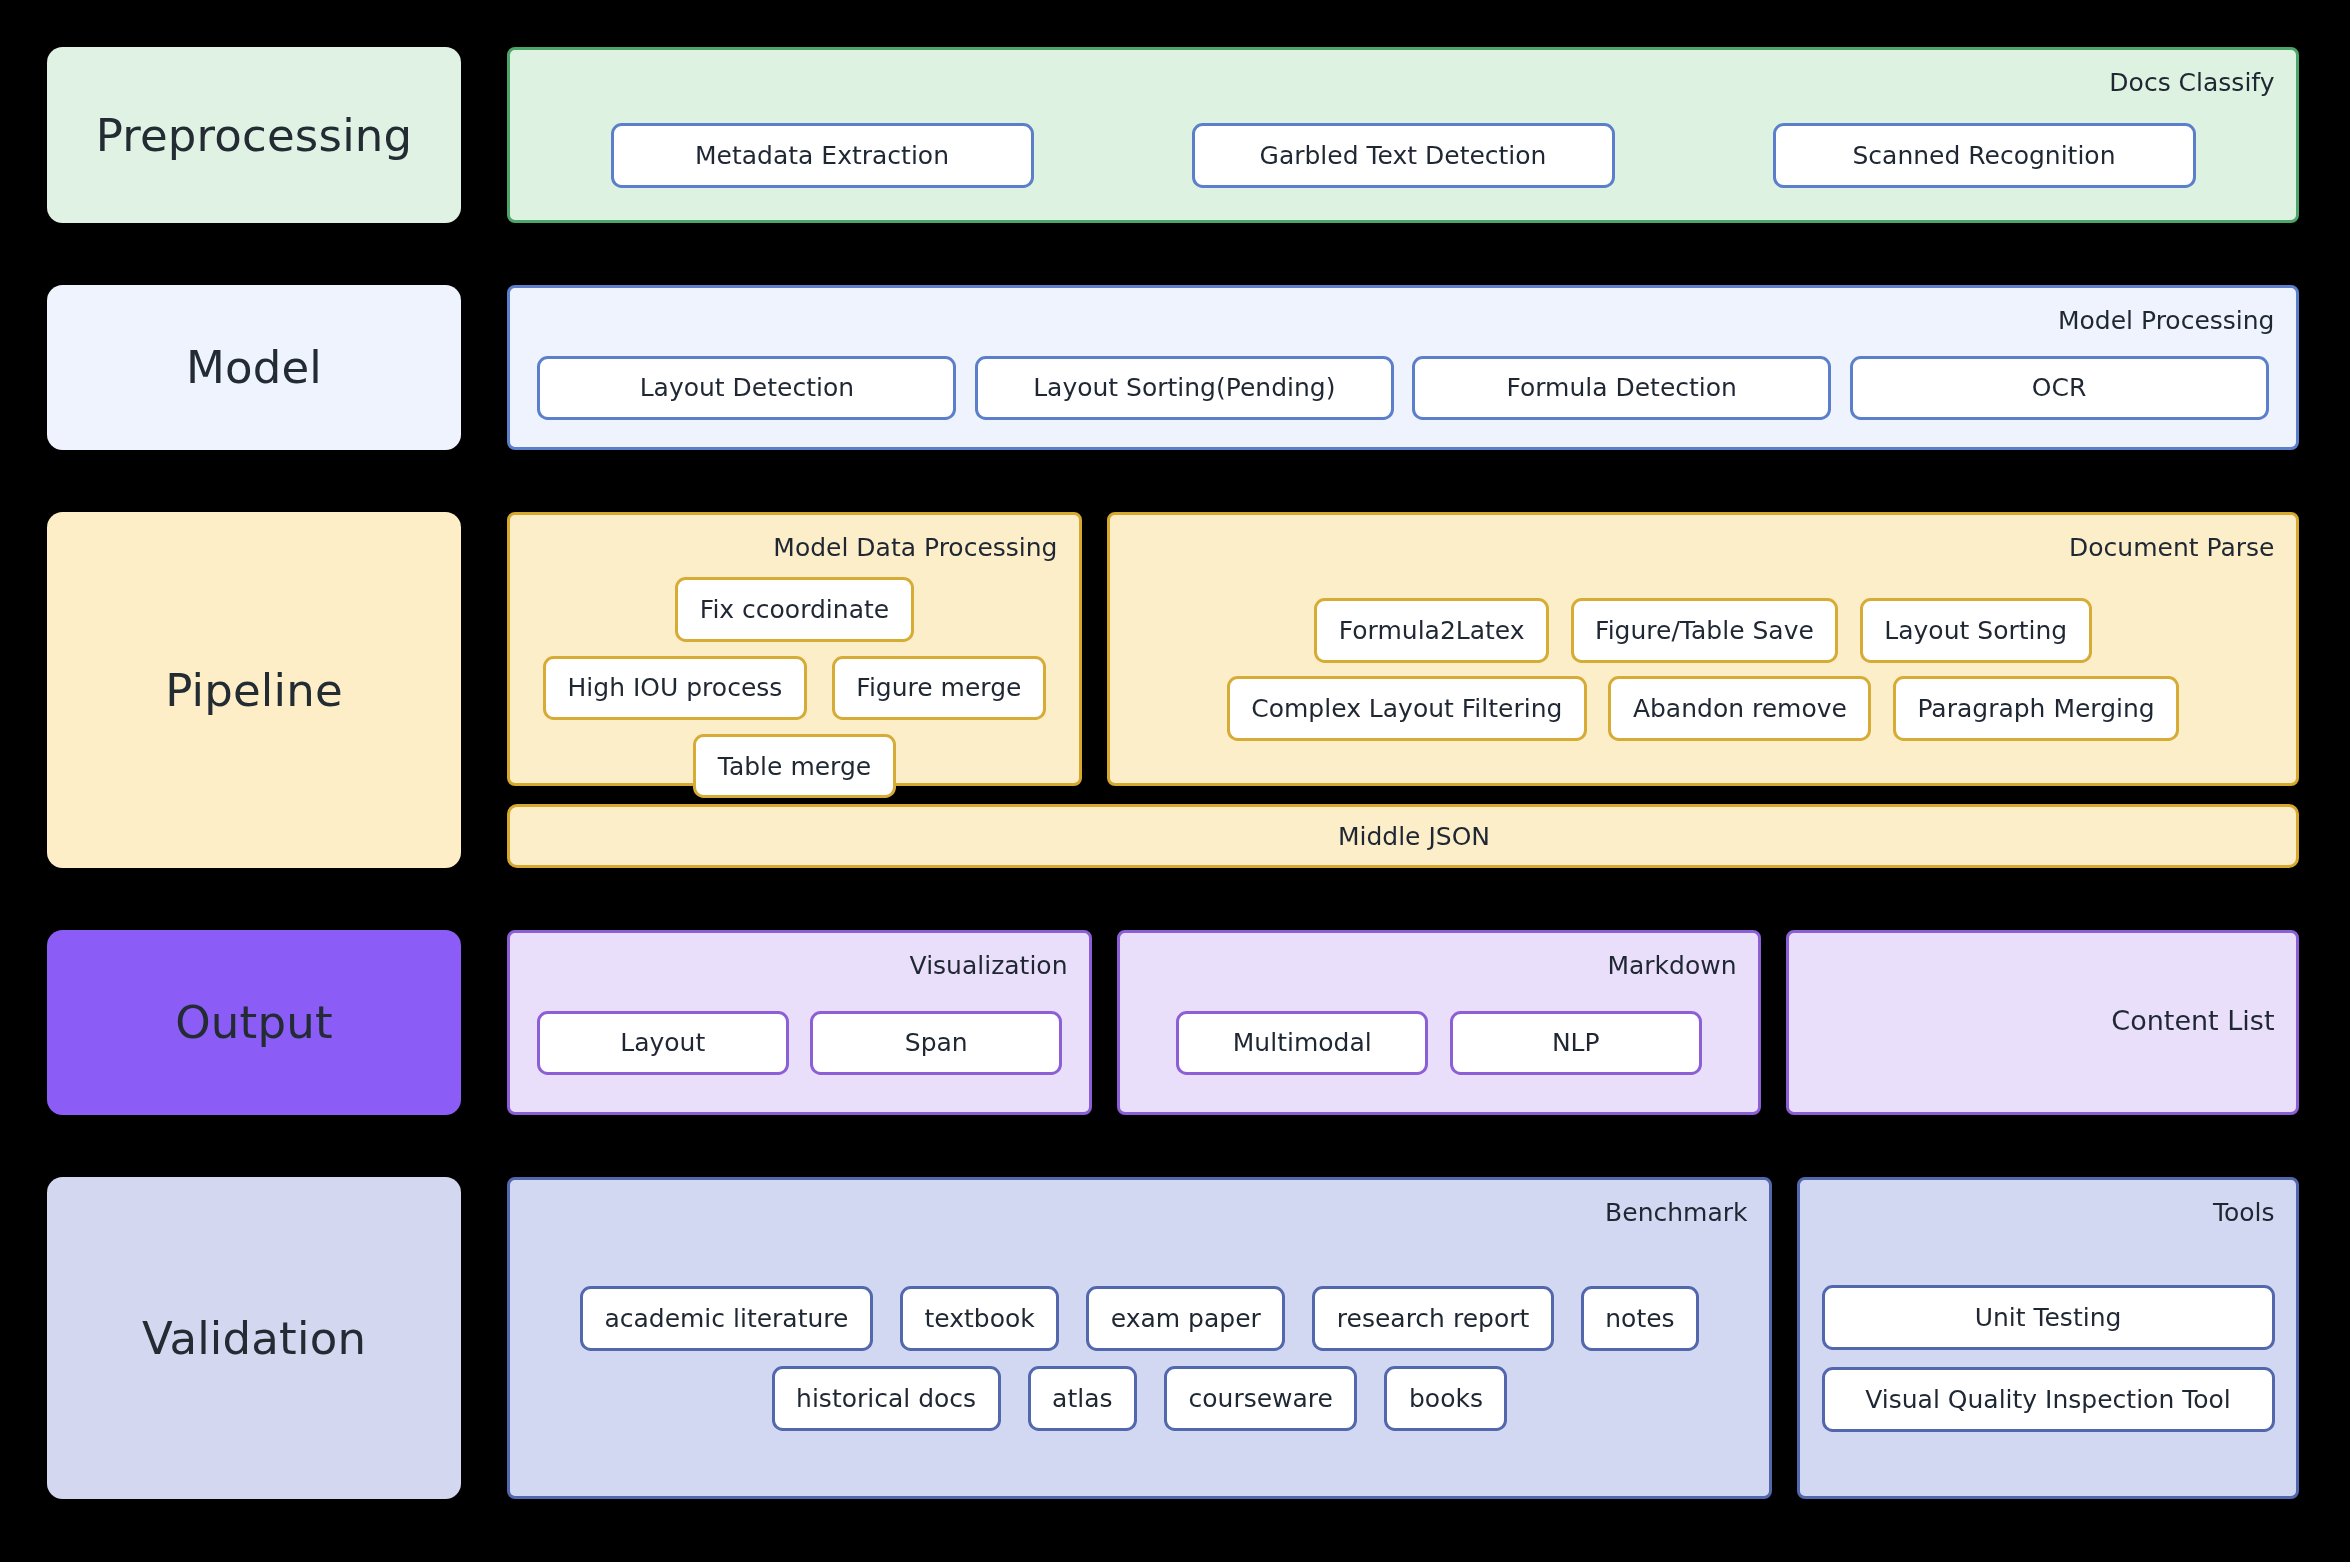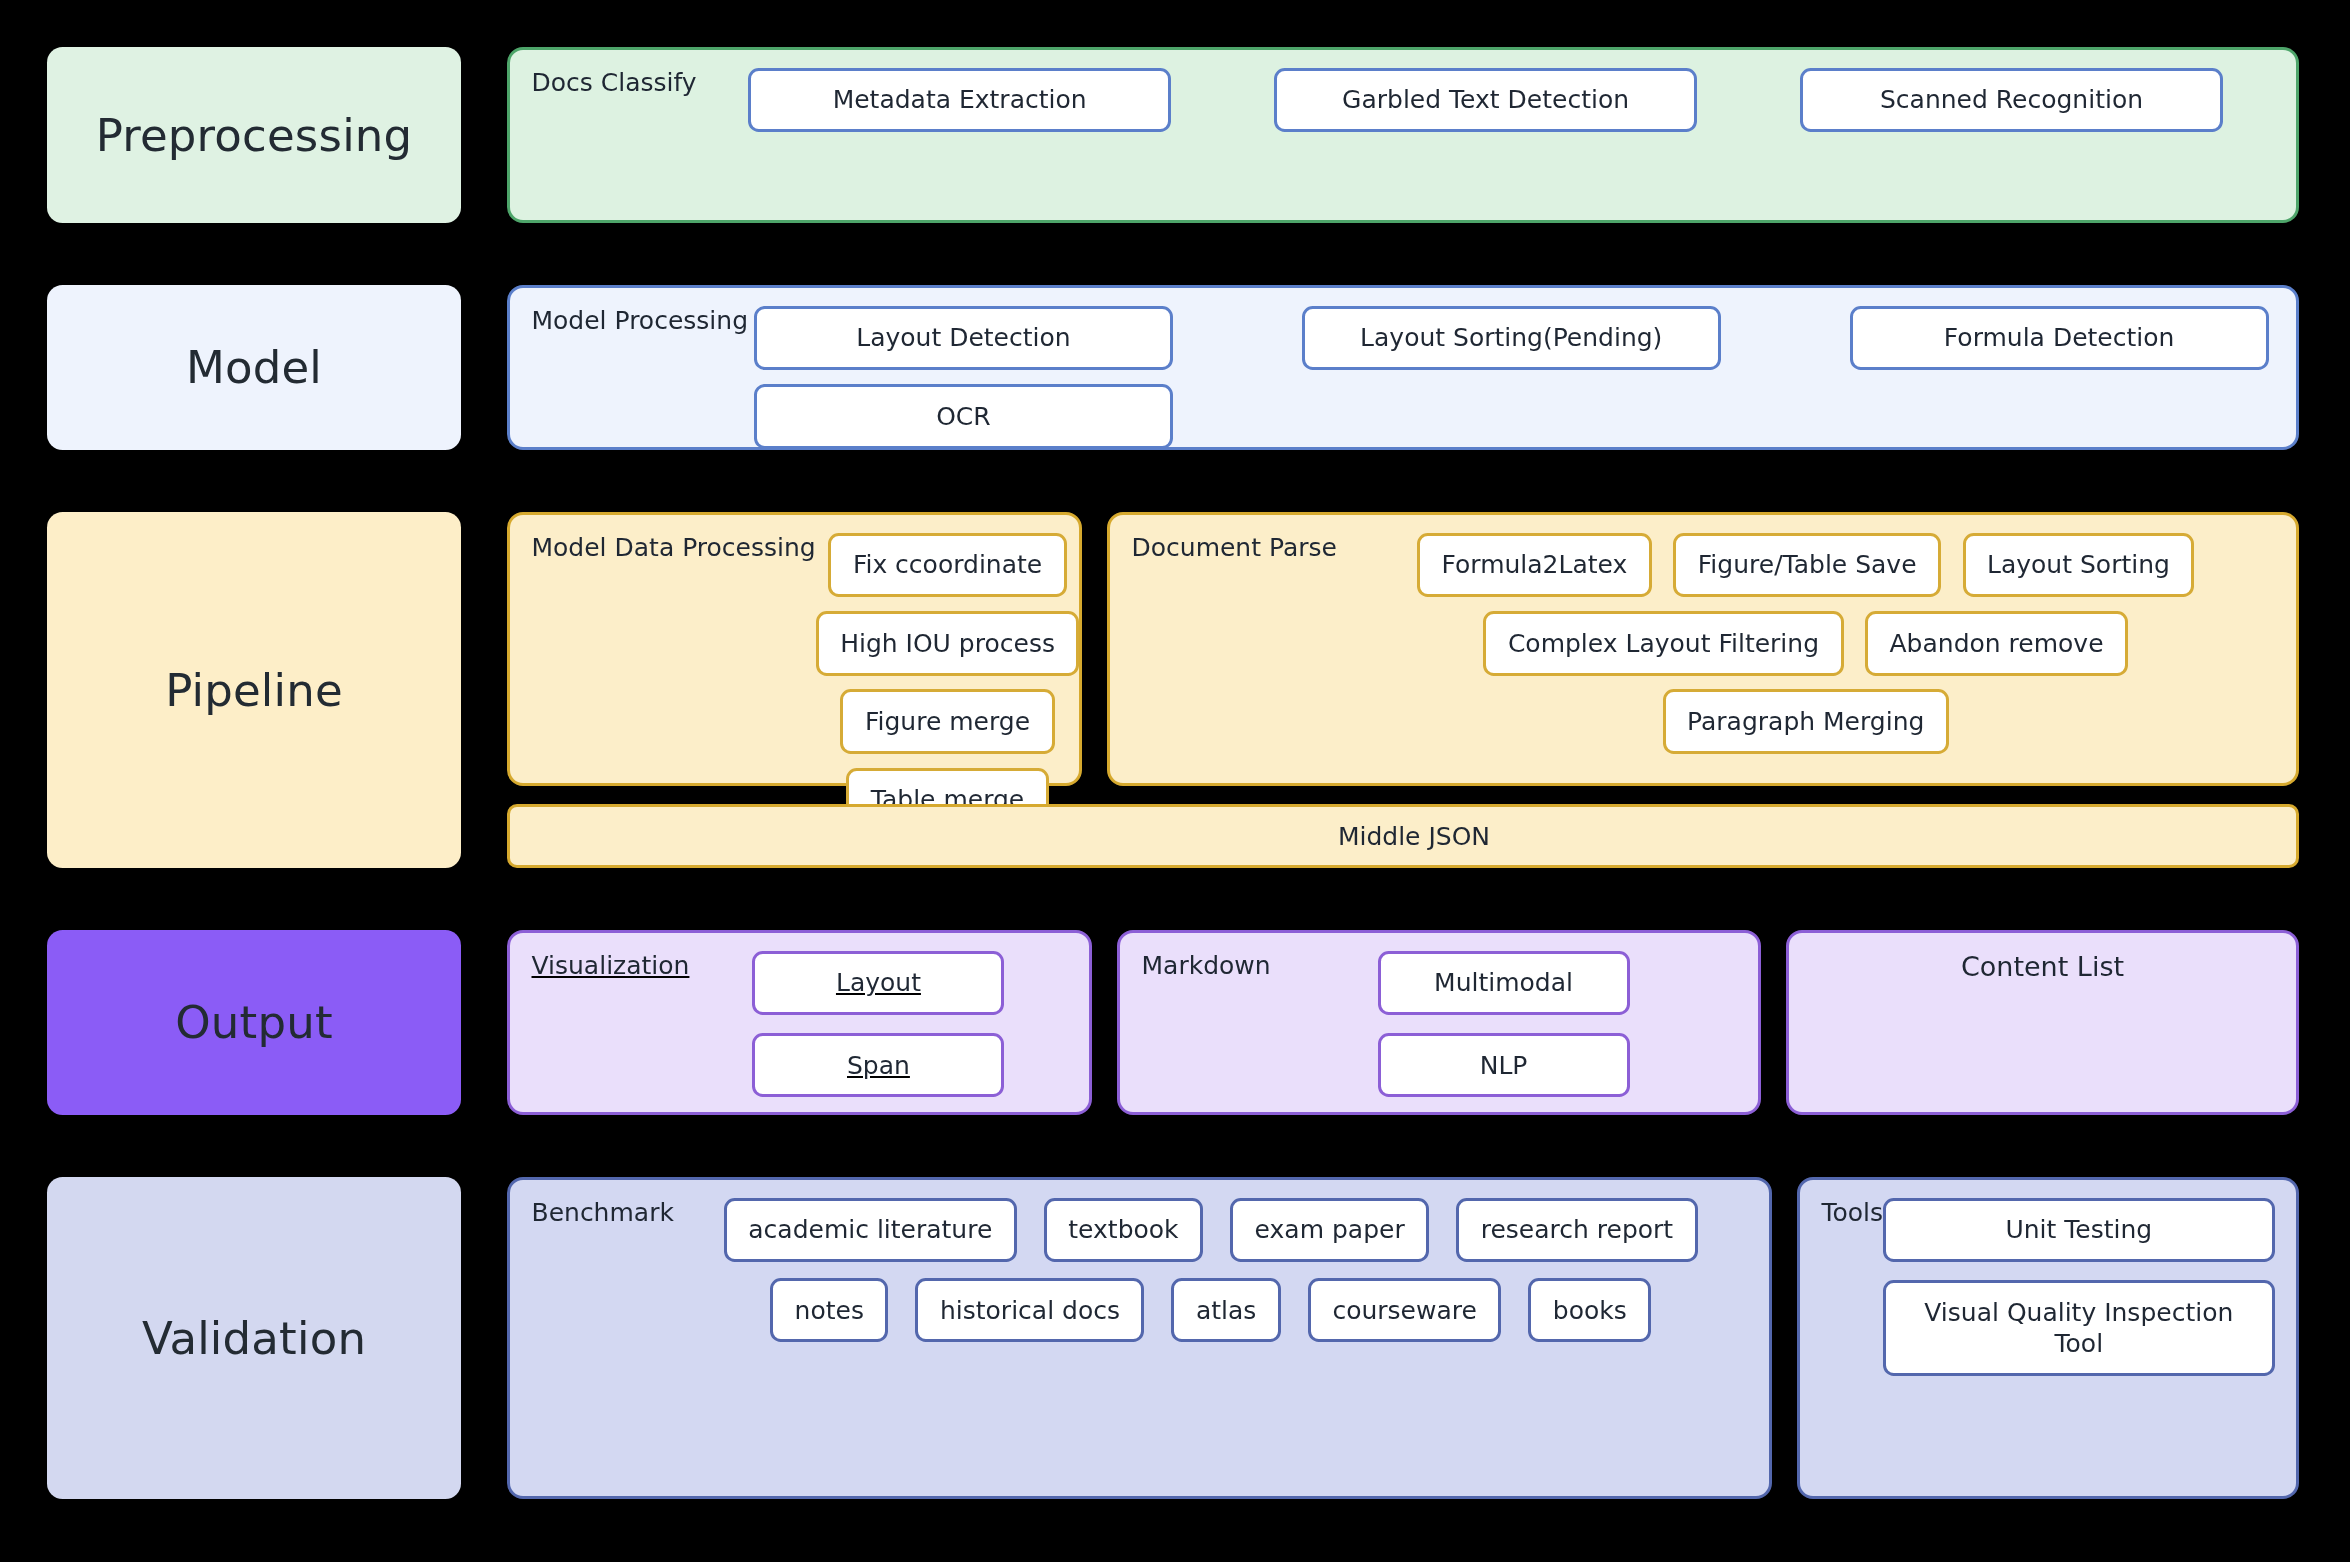--- a/index.html
+++ b/index.html
@@ -54,27 +54,27 @@
   .group-row {
     display: flex;
     gap: 25px;
     align-items: stretch;
     flex: 1 1 auto;
     min-height: 0;
   }
 
   
   .group {
-    border-radius: 16px;
+    border-radius: 8px;
     border-style: solid;
     border-width: 3.9px;
     padding: 17.6px 21.5px 21.5px 21.5px;
     display: flex;
-    flex-direction: row;
-    align-items: flex-start;
+    flex-direction: column;
+    align-items: flex-end;
     min-width: 0;
   }
   .group-title {
     font-size: 25px;
     color: #1f2733;
     text-align: center;
     margin-bottom: 15.6px;
     white-space: nowrap;
   }
   .group-body {
@@ -148,21 +148,21 @@
     flex: 0 0 auto;
     padding-left: 22px;
   }
 
   
   .stage-violet  { background: #8b5cf6; }
   .group-violet  { background: #eadffb; border-color: #8c5fd6; }
   .chip-violet   { border-color: #8c5fd6; }
 
   #row-output { height: 185px; }
-  #group-visualization { flex: 0 0 585px; text-decoration: underline; }
+  #group-visualization { flex: 0 0 585px; }
   #group-markdown      { flex: 0 0 644px; }
   #group-content-list  {
     flex: 1 1 auto;
     justify-content: center;
   }
   #group-content-list .group-title { margin-bottom: 0; font-size: 27px; }
   #group-visualization .chip,
   #group-markdown .chip { min-width: 252px; }
 
   

